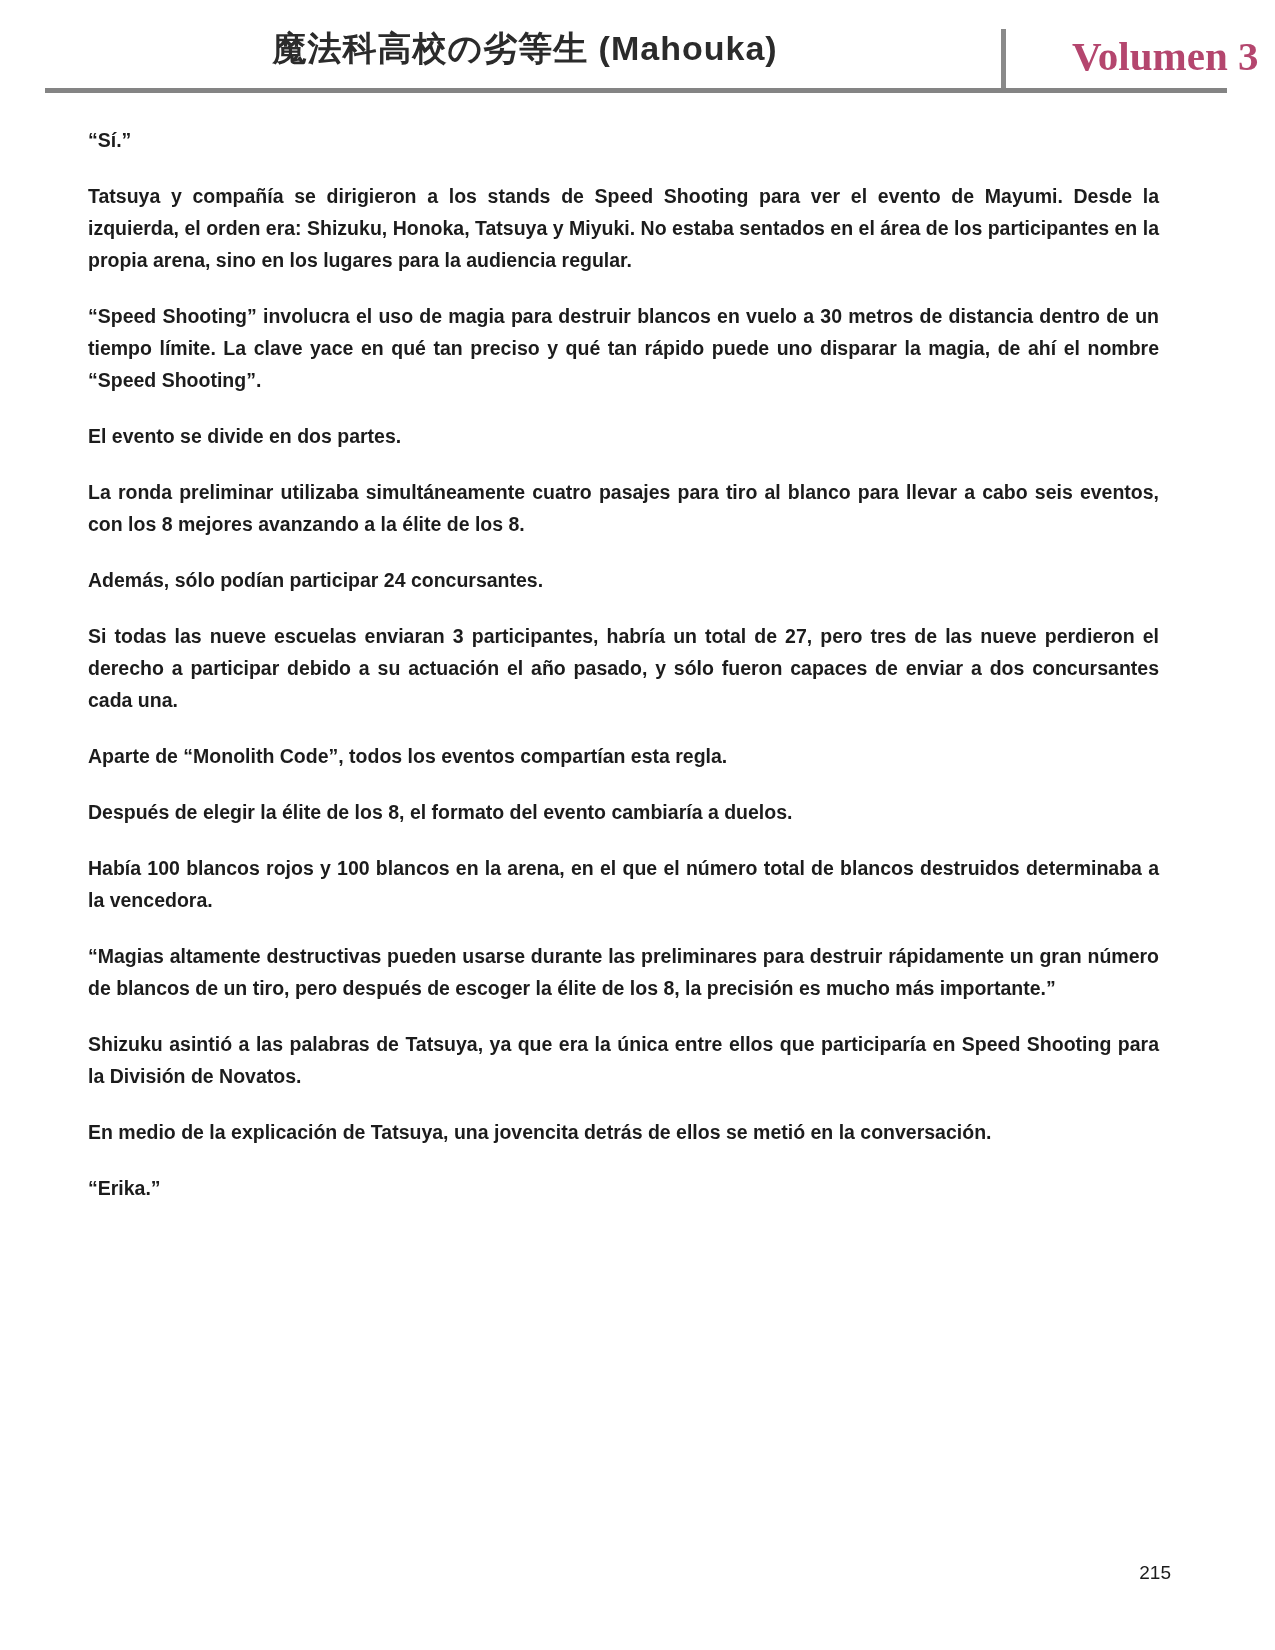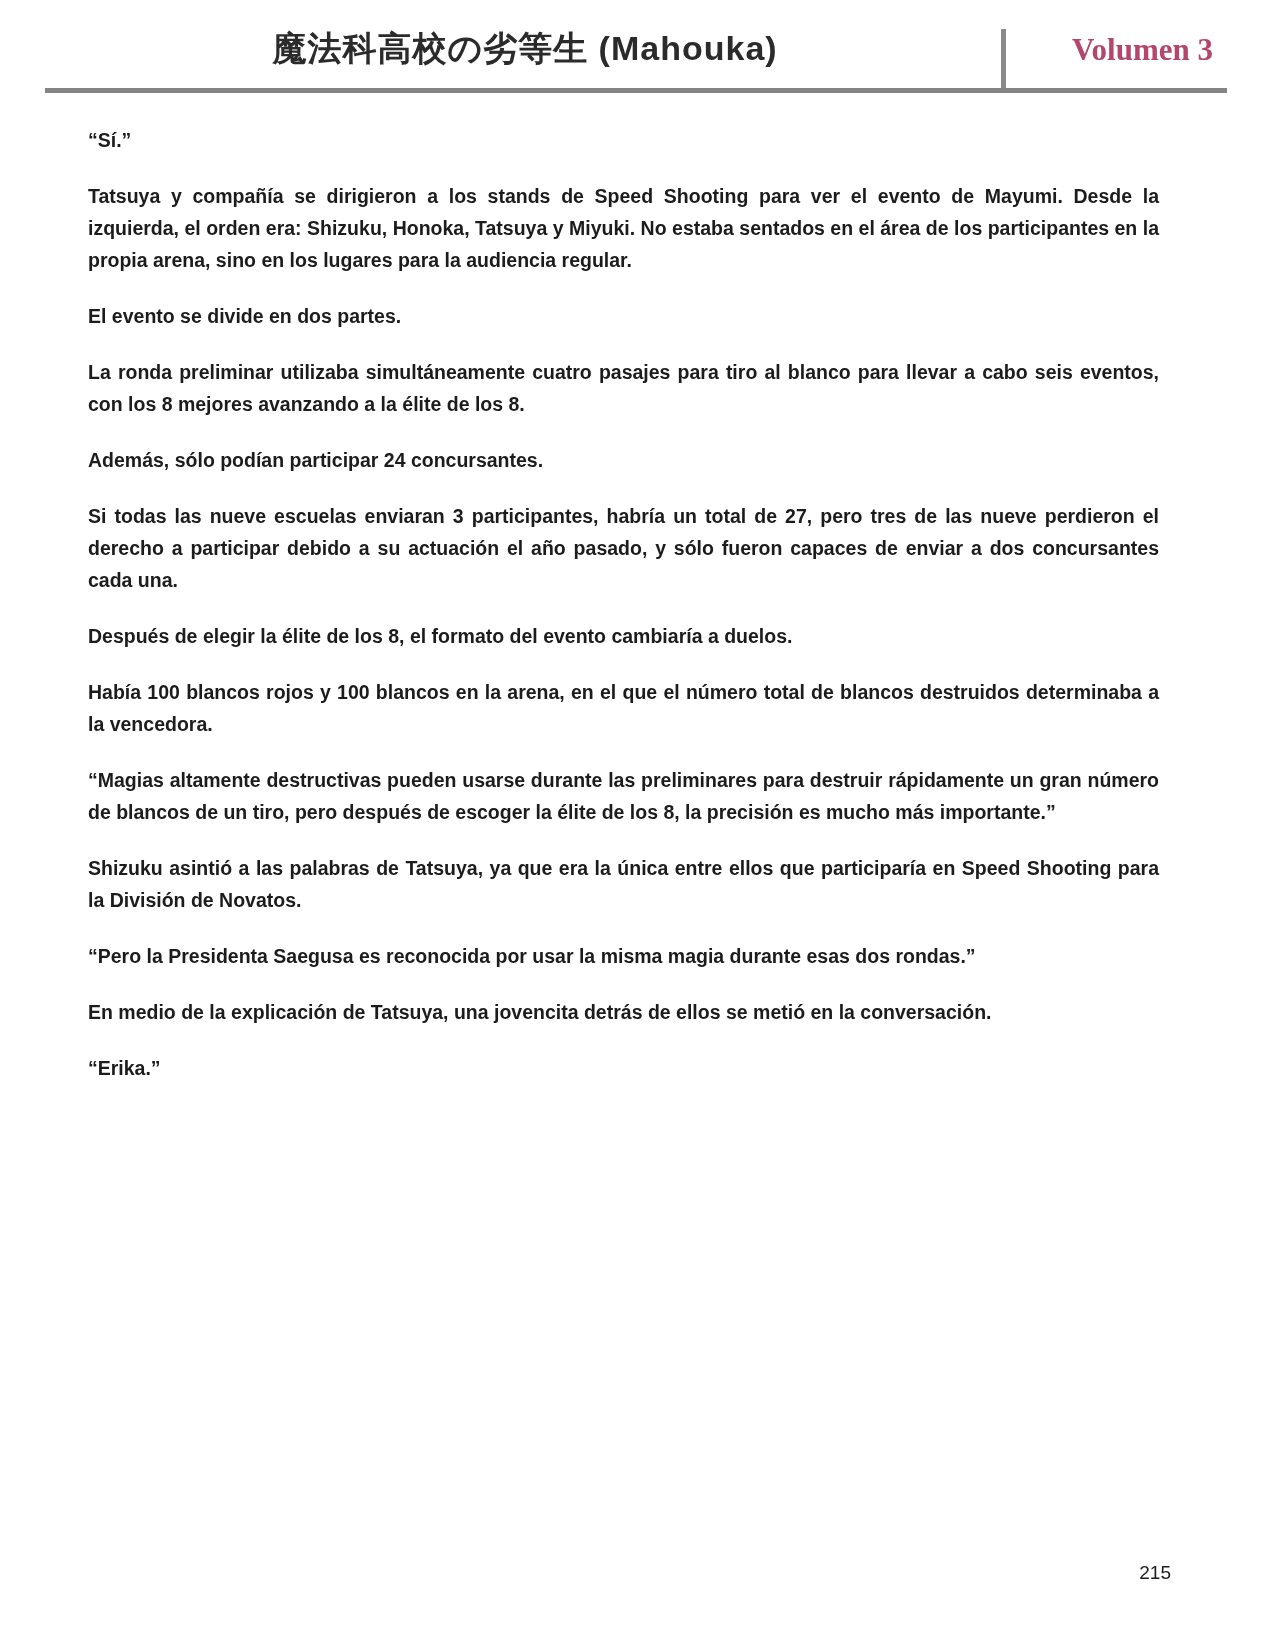--- a/index.html
+++ b/index.html
@@ -28,21 +28,21 @@
     font-weight: bold;
     color: #2b2b2b;
     letter-spacing: 1px;
     white-space: nowrap;
   }
   .volume-label {
     position: absolute;
     left: 1072px;
     top: 32px;
     font-family: "Liberation Serif", serif;
-    font-size: 31px;
+    font-size: 41px;
     font-weight: bold;
     color: #b4466e;
     white-space: nowrap;
   }
   .header-vbar {
     position: absolute;
     left: 1001px;
     top: 29px;
     width: 5px;
     height: 64px;
@@ -90,28 +90,29 @@
   <div class="header-title">魔法科高校の劣等生 (Mahouka)</div>
 
   <div class="volume-label">Volumen 3</div>
 
   <div class="header-vbar"></div>
   <div class="header-rule"></div>
 
   <div class="content">
     <p>“Sí.”</p>
     <p>Tatsuya y compañía se dirigieron a los stands de Speed Shooting para ver el evento de Mayumi. Desde la izquierda, el orden era: Shizuku, Honoka, Tatsuya y Miyuki. No estaba sentados en el área de los participantes en la propia arena, sino en los lugares para la audiencia regular.</p>
+    <p>“Speed Shooting” involucra el uso de magia para destruir blancos en vuelo a 30 metros de distancia dentro de un tiempo límite. La clave yace en qué tan preciso y qué tan rápido puede uno disparar la magia, de ahí el nombre “Speed Shooting”.</p>
     <p>El evento se divide en dos partes.</p>
     <p>La ronda preliminar utilizaba simultáneamente cuatro pasajes para tiro al blanco para llevar a cabo seis eventos, con los 8 mejores avanzando a la élite de los 8.</p>
     <p>Además, sólo podían participar 24 concursantes.</p>
     <p>Si todas las nueve escuelas enviaran 3 participantes, habría un total de 27, pero tres de las nueve perdieron el derecho a participar debido a su actuación el año pasado, y sólo fueron capaces de enviar a dos concursantes cada una.</p>
+    <p>Aparte de “Monolith Code”, todos los eventos compartían esta regla.</p>
     <p>Después de elegir la élite de los 8, el formato del evento cambiaría a duelos.</p>
     <p>Había 100 blancos rojos y 100 blancos en la arena, en el que el número total de blancos destruidos determinaba a la vencedora.</p>
     <p>“Magias altamente destructivas pueden usarse durante las preliminares para destruir rápidamente un gran número de blancos de un tiro, pero después de escoger la élite de los 8, la precisión es mucho más importante.”</p>
     <p>Shizuku asintió a las palabras de Tatsuya, ya que era la única entre ellos que participaría en Speed Shooting para la División de Novatos.</p>
-    <p>“Pero la Presidenta Saegusa es reconocida por usar la misma magia durante esas dos rondas.”</p>
     <p>En medio de la explicación de Tatsuya, una jovencita detrás de ellos se metió en la conversación.</p>
     <p>“Erika.”</p>
   </div>
 
   <div class="page-number">215</div>
 
 </div>
 
 </body></html>

